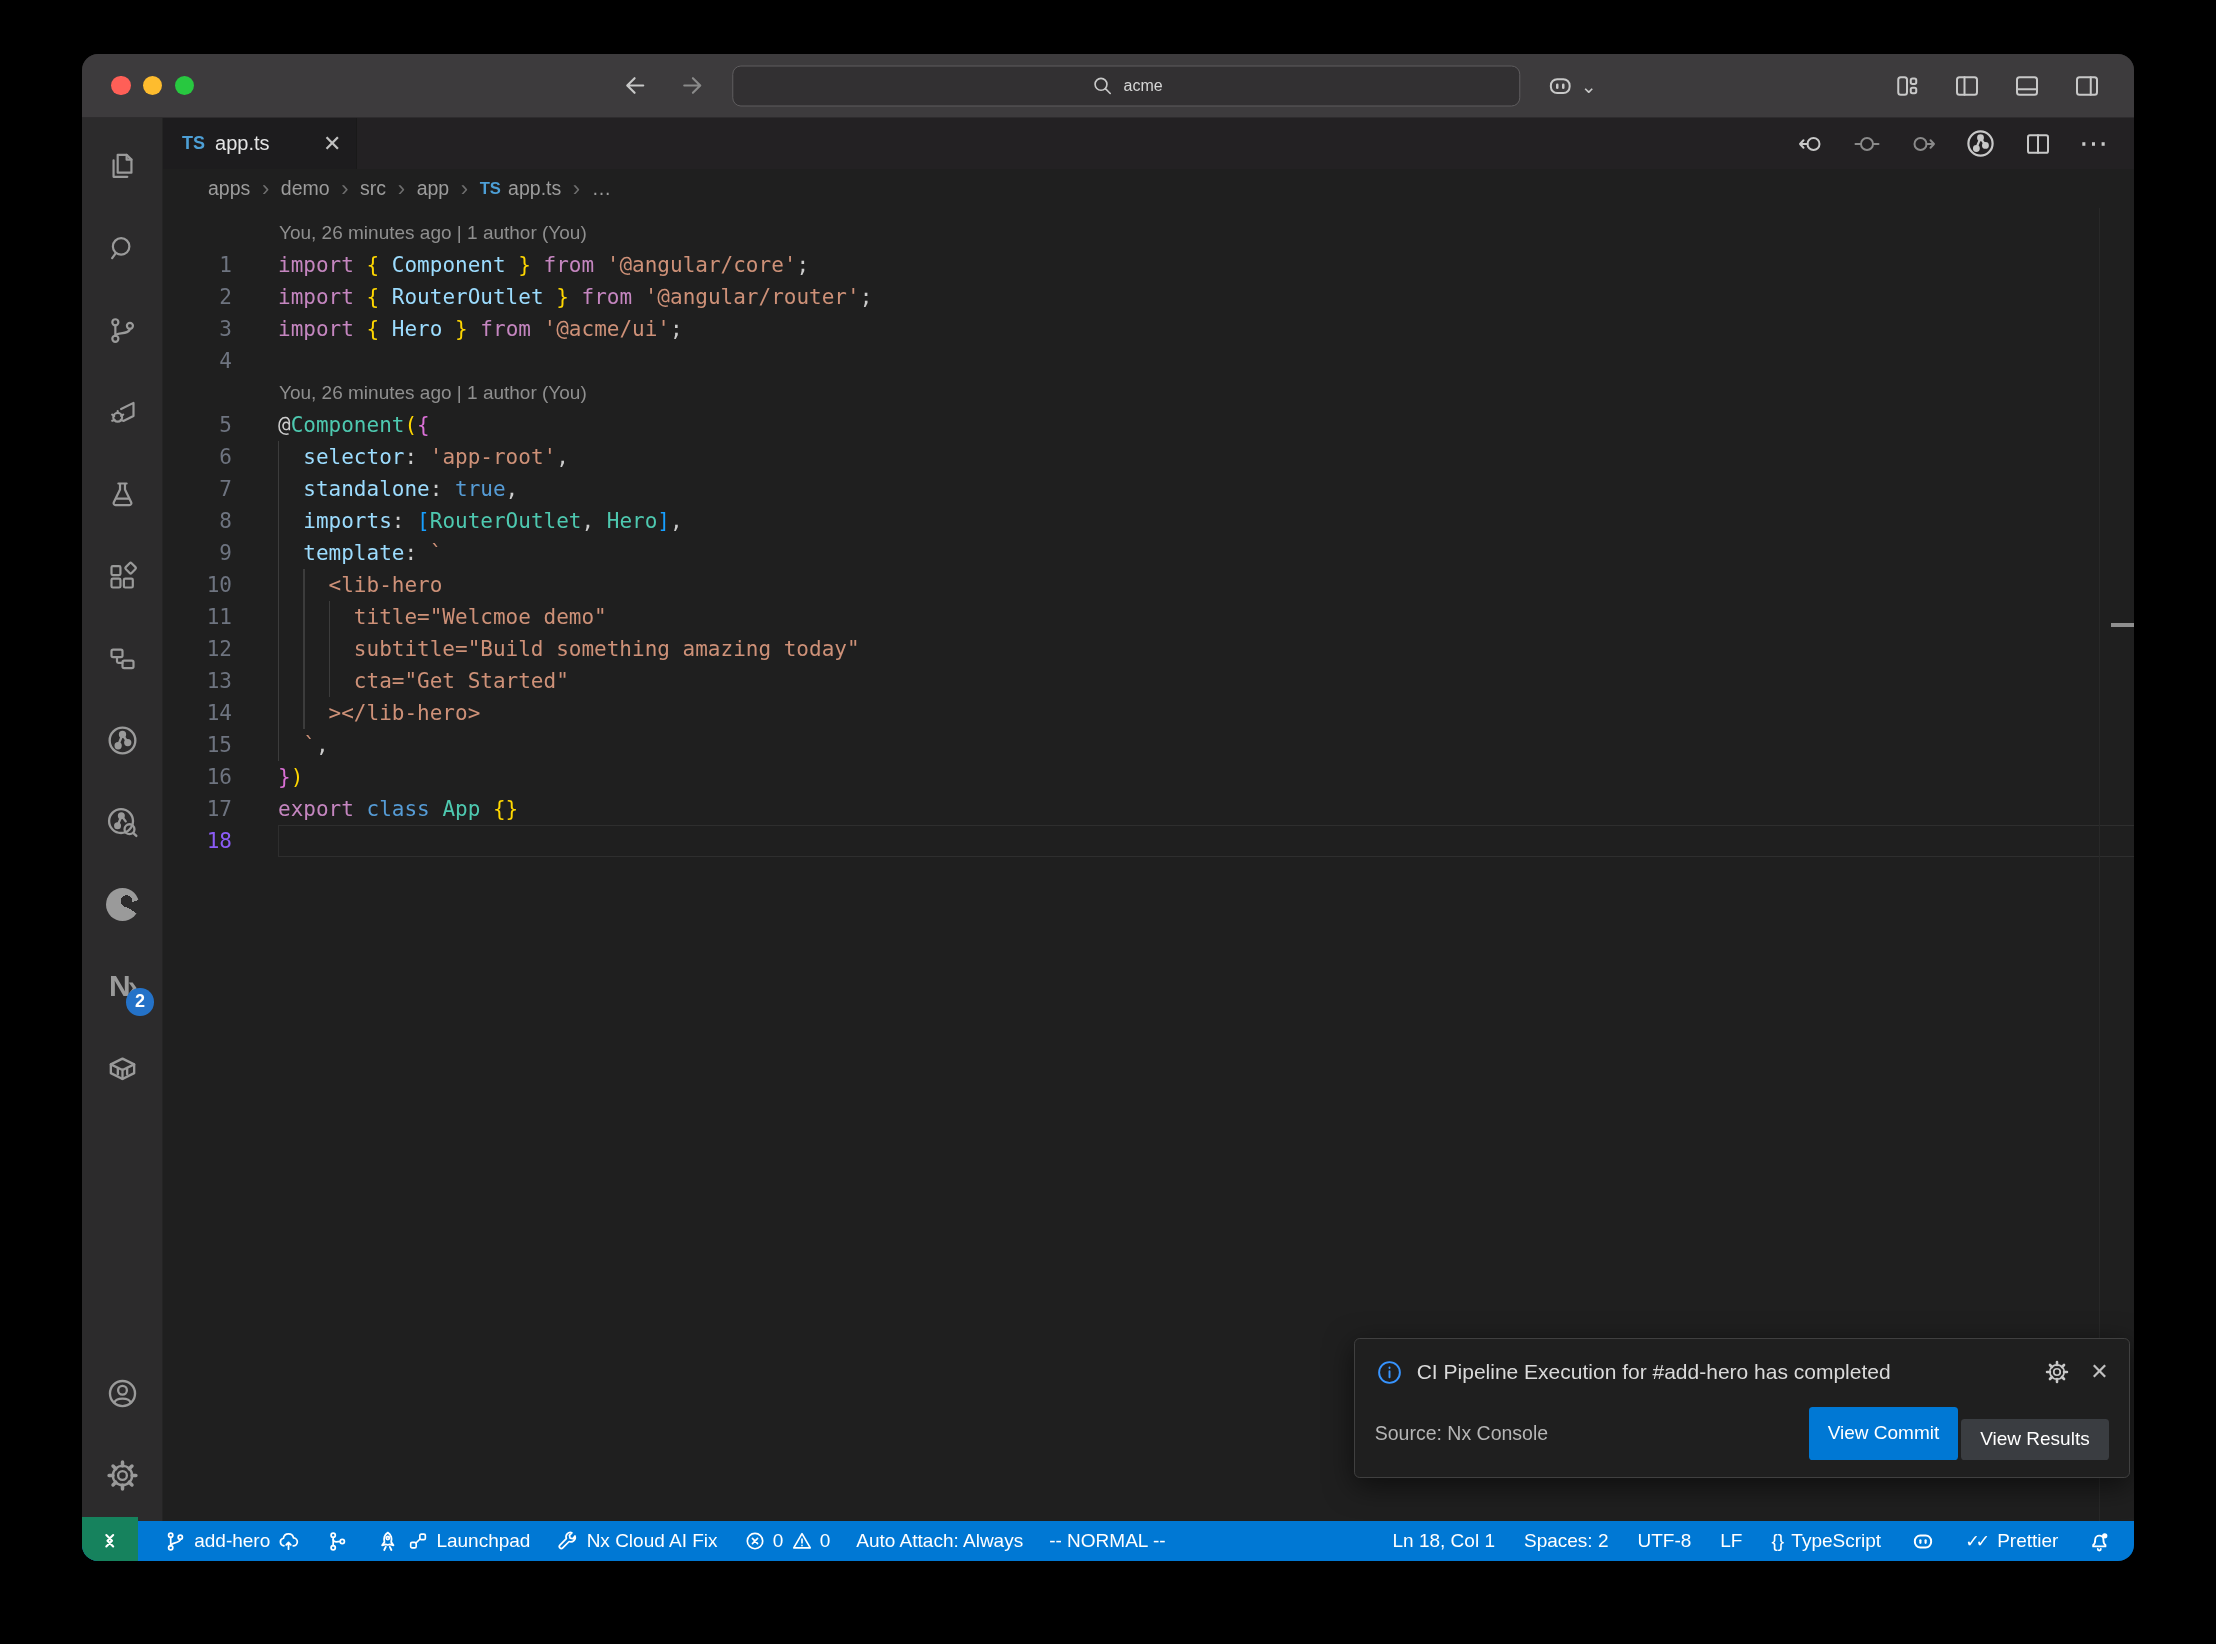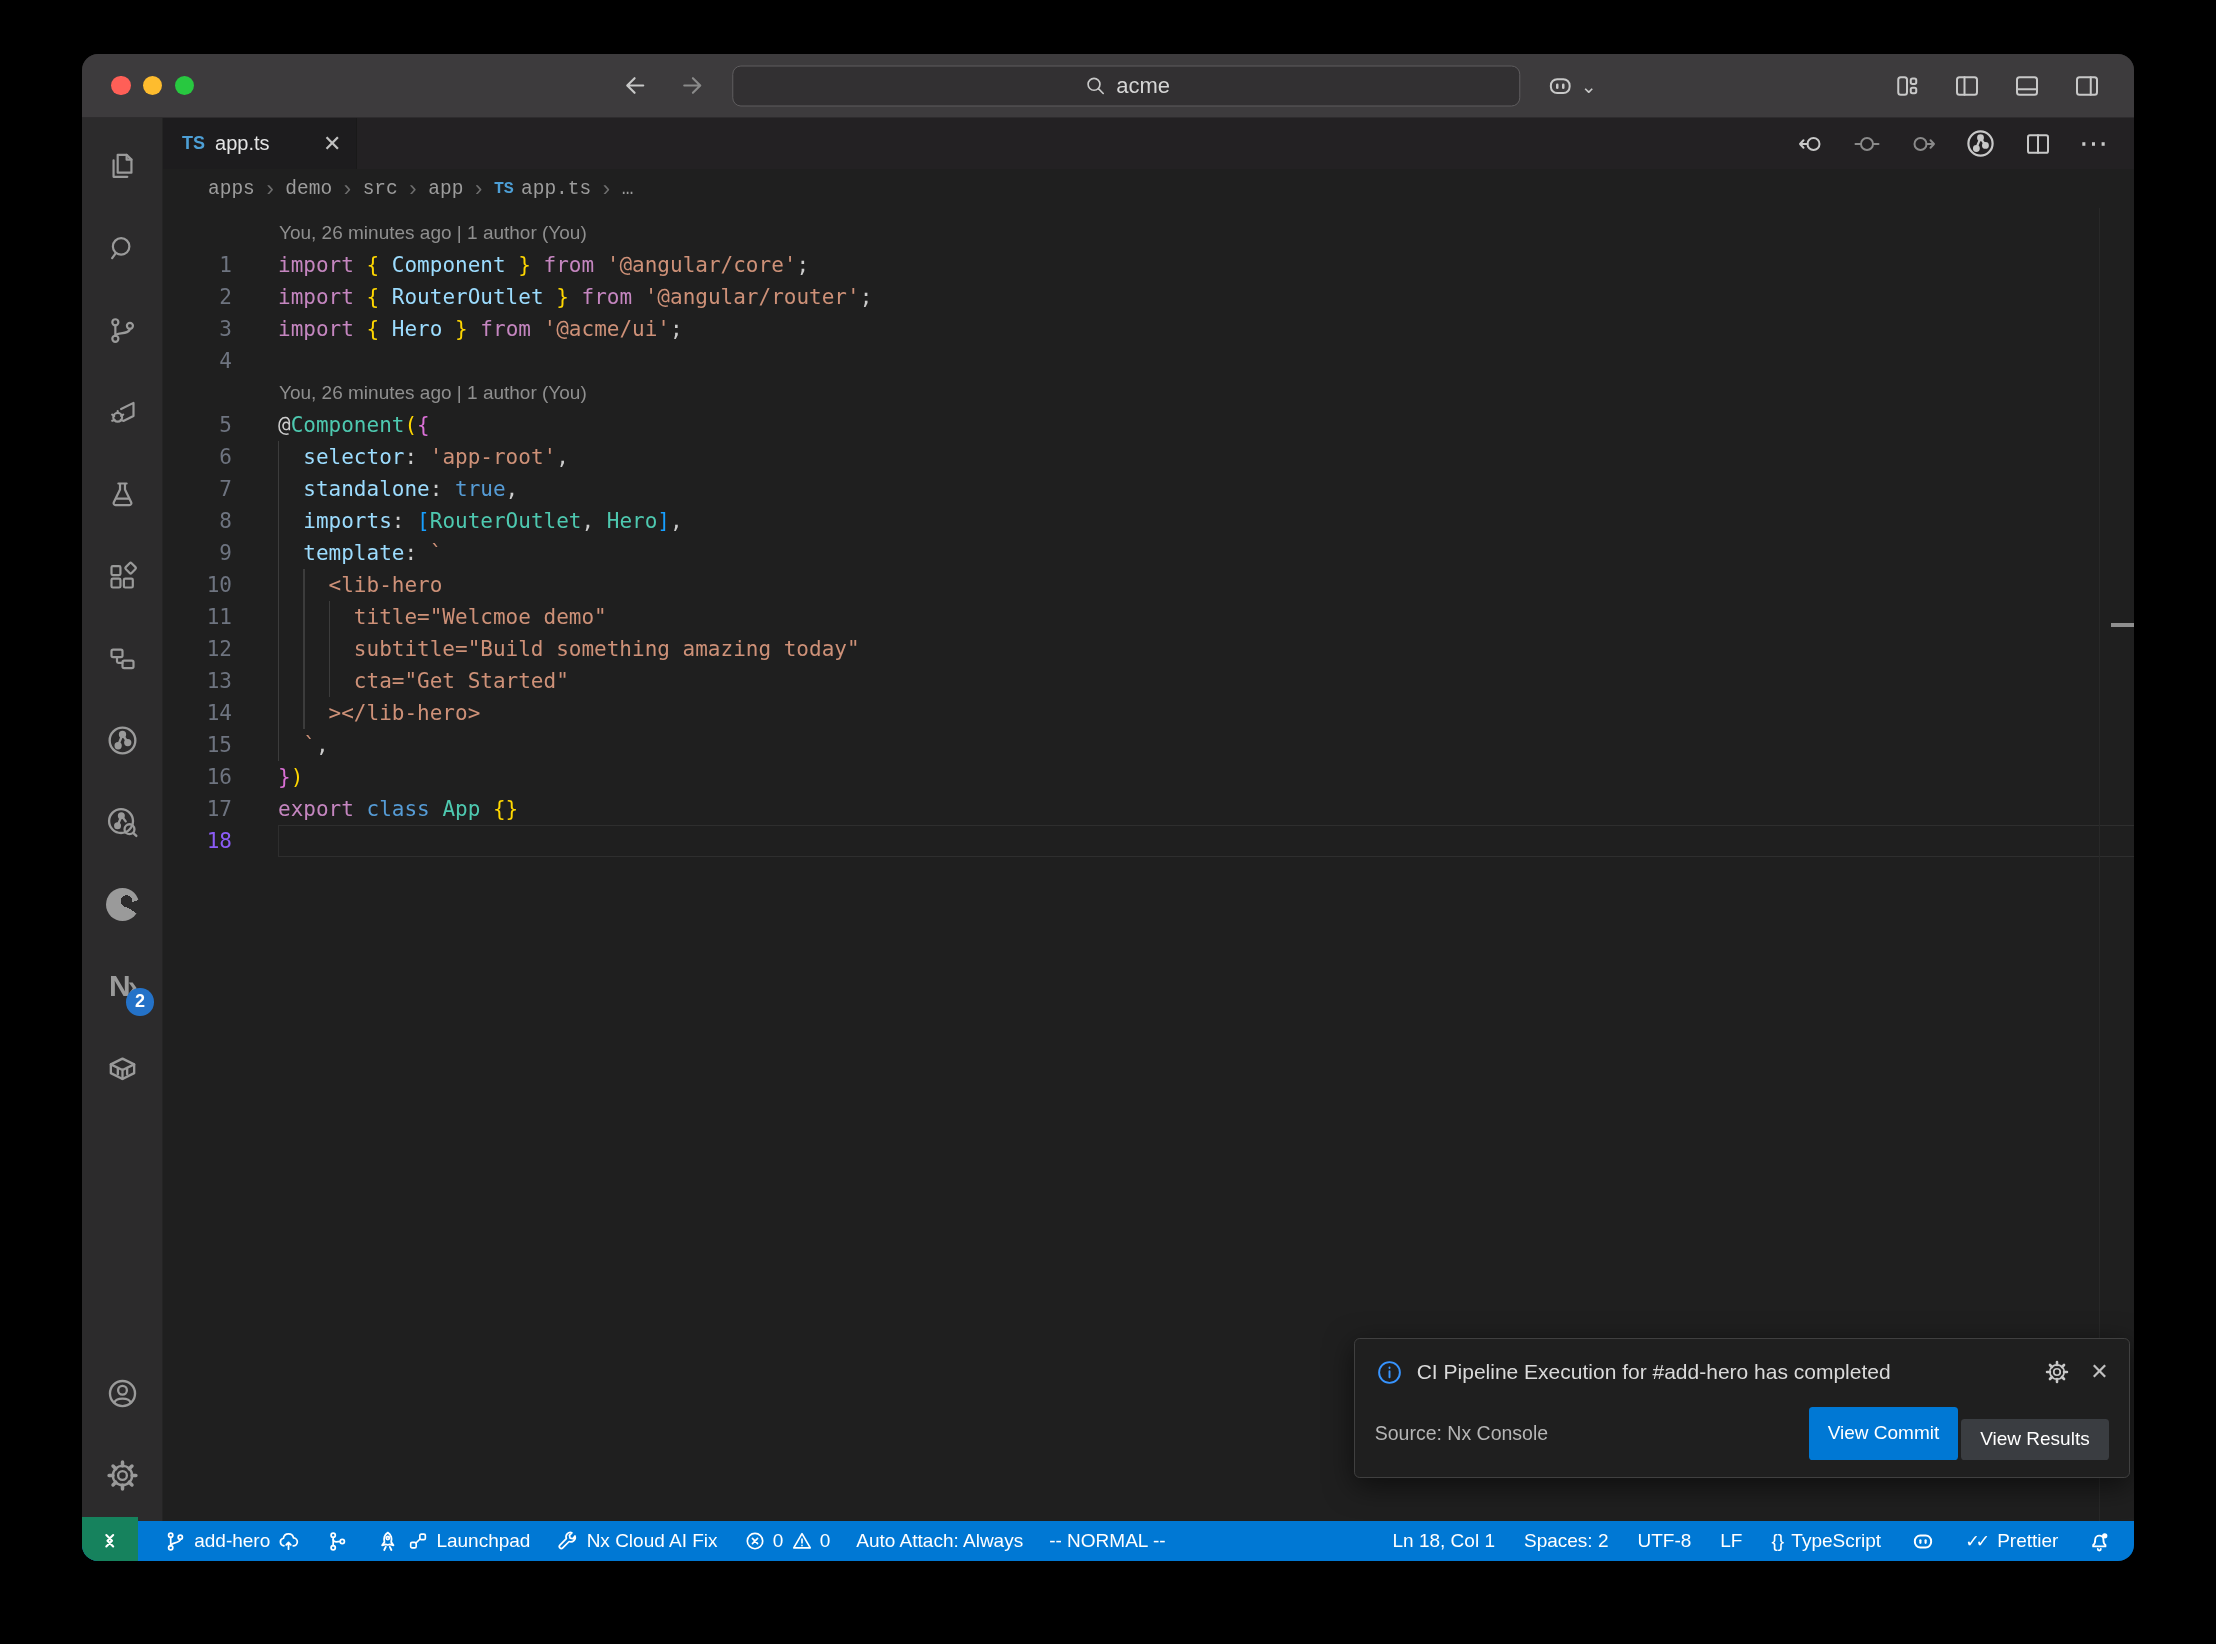--- a/index.html
+++ b/index.html
@@ -14,21 +14,21 @@
   .titlebar { height:64px; background:#3d3b3d; border-bottom:0.7px solid #2e2c2e;
     display:flex; align-items:center; position:relative; flex:none; }
   .lights { display:flex; gap:12.3px; margin-left:29px; }
   .light { width:19.5px; height:19.5px; border-radius:50%; }
   .light.red{ background:#ff5f57; } .light.yellow{ background:#febc2e; } .light.green{ background:#28c840; }
   .tb-center { position:absolute; left:50%; top:50%; transform:translate(-50%,-50%);
     display:flex; align-items:center; gap:24.6px; }
   .navarrow { display:flex; align-items:center; }
   .searchbox { width:788px; height:41px; background:#323032; border:1.4px solid #5f5d5f;
     border-radius:8.7px; display:flex; align-items:center; justify-content:center; gap:8.7px;
-    color:#d6d6d6; font-size:22px; }
+    color:#d6d6d6; font-size:16px; }
   .copilot-menu { display:flex; align-items:center; gap:5.8px; color:#c9c9c9; font-size:19px; }
   .tb-right { margin-left:auto; margin-right:32px; display:flex; gap:30px; align-items:center; }
 
   
   .main { flex:1; display:flex; min-height:0; }
   .activitybar { width:81px; background:#2c2b2c; border-right:0.7px solid #242424;
     display:flex; flex-direction:column; align-items:center; flex:none; padding:7.2px 0 4.3px; }
   .ab-item { height:82px; width:81px; display:flex; align-items:center; justify-content:center; position:relative; flex:none; }
   .ab-bottom { margin-top:auto; }
   .badge { position:absolute; right:8.7px; bottom:11.6px; background:#2472c8; color:#fff;
@@ -48,21 +48,21 @@
     padding:0 14.5px 0 19px; gap:10px; border-right:0.7px solid #191919; }
   .ts-chip { color:#4d9fd6; font-weight:bold; font-size:18px; }
   .tab-label { color:#e4e4e4; font-size:20px; }
   .tab-close { margin-left:auto; color:#c2c2c2; font-size:22px; line-height:1; }
   .tab-actions { margin-left:auto; display:flex; align-items:center; gap:26px; margin-right:24.6px; }
   .more-glyph { color:#c8c8c8; font-size:29px; line-height:0.4; letter-spacing:1.4px; }
 
   
   .breadcrumbs { height:39px; display:flex; align-items:center; gap:11.6px; padding-left:45px;
     font-size:19.5px; color:#9c9c9c; flex:none; background:#1f1f1f; }
-  .crumb { display:flex; align-items:center; gap:7.2px;font-family:Liberation Mono, monospace; }
+  .crumb { display:flex; align-items:center; gap:7.2px; }
   .crumb-sep { color:#6e6e6e; font-size:22px; }
   .bc-ts { color:#4d9fd6; font-weight:bold; font-size:16.6px; }
 
   
   .editor { flex:1; position:relative; font-family:"DejaVu Sans Mono",monospace; font-size:21px;
     color:#ccc; padding-top:8.7px; overflow:hidden; background:#1f1f1f; }
   .crow { display:flex; height:32px; line-height:32px; }
   .num { width:69px; text-align:right; color:#6e7480; flex:none; }
   .crow.cur .num { color:#8b5cf6; }
   .codetext { margin-left:46px; white-space:pre; flex:1; }

